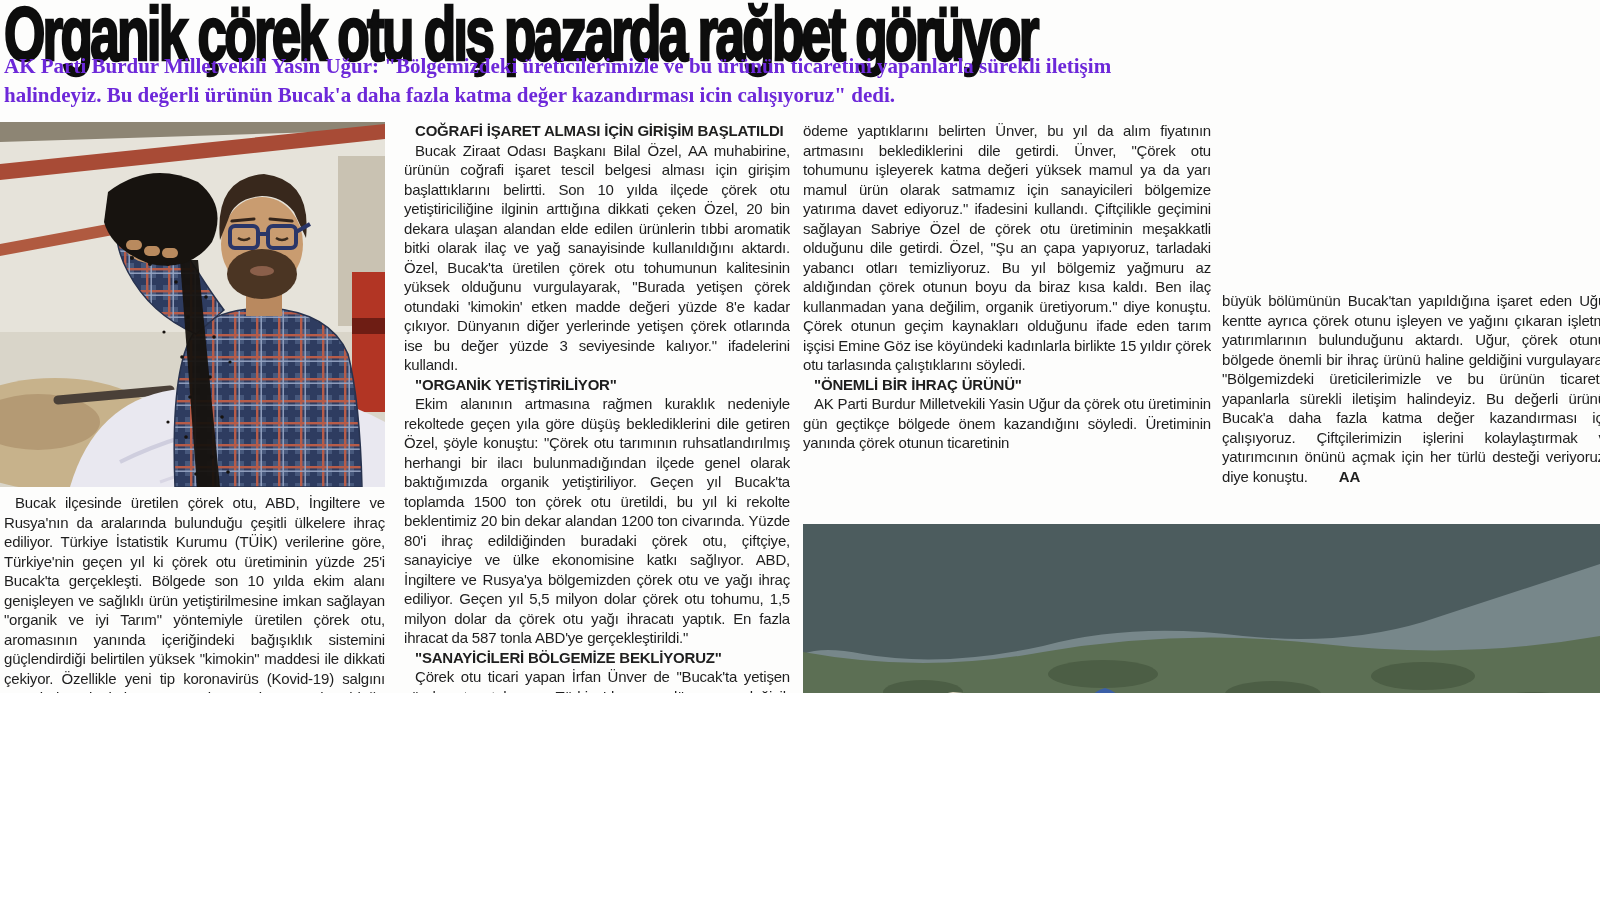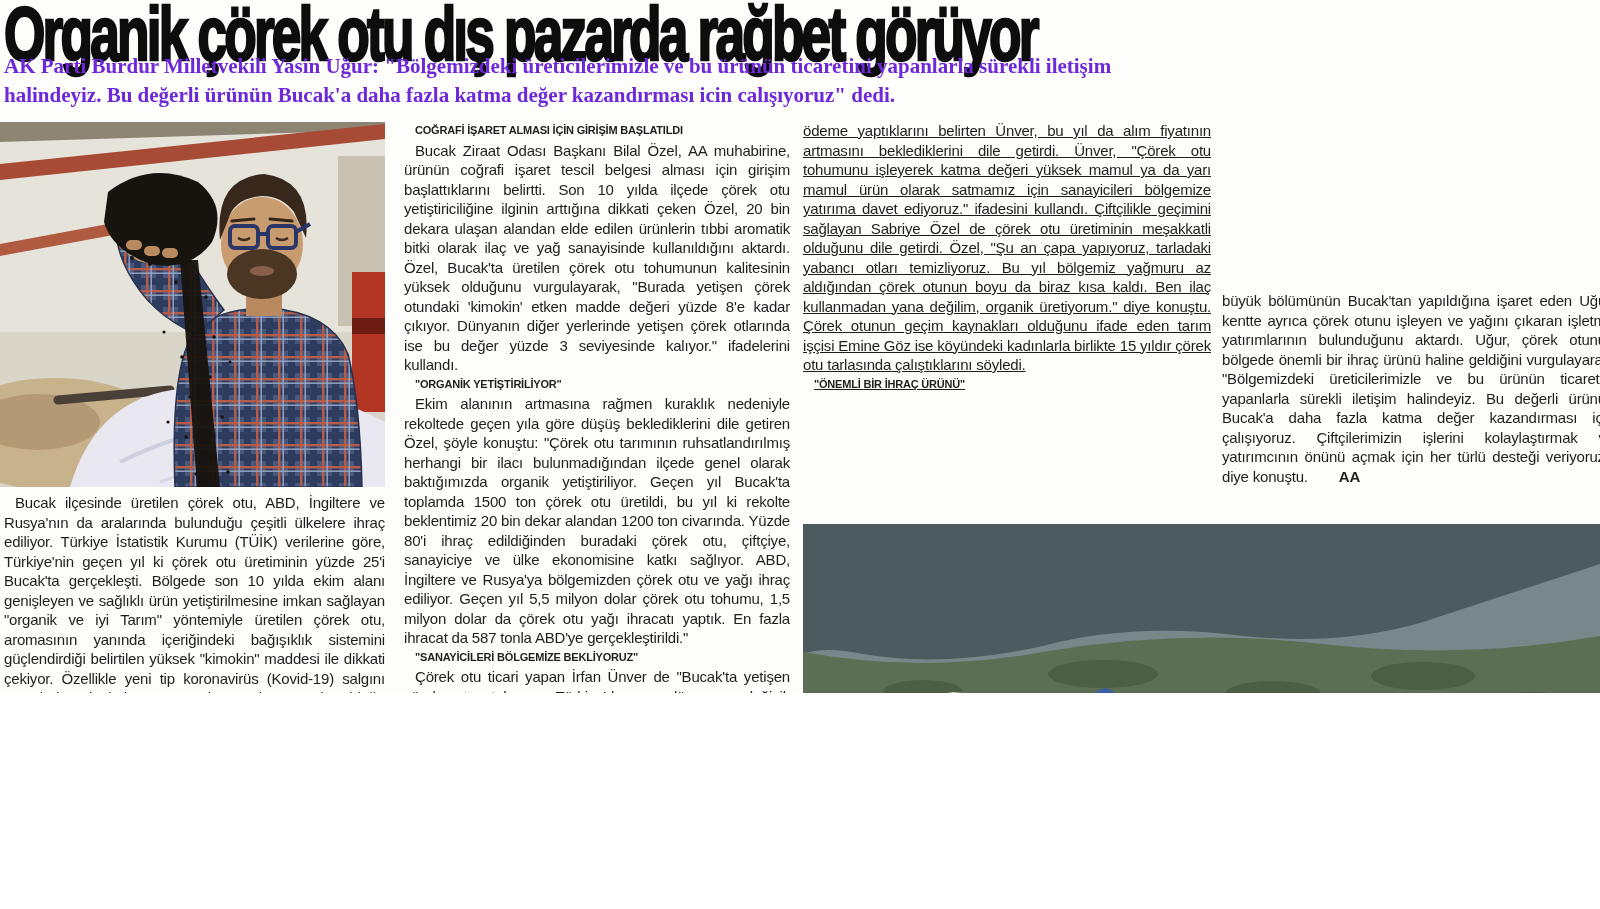--- a/index.html
+++ b/index.html
@@ -8,24 +8,24 @@
   .headline{position:absolute;left:4px;top:-10px;margin:0;white-space:nowrap;
         font-family:"Liberation Sans",sans-serif;font-weight:700;font-size:76px;
         letter-spacing:-4px;color:#0d0d0d;-webkit-text-stroke:2.6px #0d0d0d;
         transform:scaleX(.70);transform-origin:0 0;}
   .subheadline{position:absolute;left:4px;top:52px;width:1180px;margin:0;
         font-family:"Liberation Serif",serif;font-weight:700;font-size:21px;line-height:29px;color:#6d28d9;}
   .col{position:absolute;font-size:15px;line-height:19.5px;letter-spacing:-.2px;
         text-align:justify;overflow:hidden;}
   .col p{margin:0;text-indent:11px;}
   .col p.cont{text-indent:0;}
-  .col h3{margin:0;font-size:11px;line-height:19.5px;font-weight:700;text-indent:11px;text-align:left;}
+  .col h3{margin:0;font-size:15px;line-height:19.5px;font-weight:700;text-indent:11px;text-align:left;}
   .col1{left:4px;top:493px;width:381px;height:412px;}
   .col2{left:404px;top:121px;width:386px;height:788px;}
-  .col3{left:803px;top:121px;width:408px;height:399px;text-decoration:underline;}
+  .col3{left:803px;top:121px;width:408px;height:399px;}
   .col4{left:1222px;top:291px;width:392px;height:235px;}
   .sig{font-weight:700;margin-left:27px;}
   figure{margin:0;padding:0;position:absolute;}
   .photo1{left:0;top:122px;width:385px;height:365px;}
   .photo2{left:803px;top:524px;width:797px;height:385px;}
   figure svg{display:block;width:100%;height:100%;}
 </style>
 </head>
 <body>
 
@@ -129,20 +129,21 @@
     <p>Bucak Ziraat Odası Başkanı Bilal Özel, AA muhabirine, ürünün coğrafi işaret tescil belgesi alması için girişim başlattıklarını belirtti. Son 10 yılda ilçede çörek otu yetiştiriciliğine ilginin arttığına dikkati çeken Özel, 20 bin dekara ulaşan alandan elde edilen ürünlerin tıbbi aromatik bitki olarak ilaç ve yağ sanayisinde kullanıldığını aktardı. Özel, Bucak'ta üretilen çörek otu tohumunun kalitesinin yüksek olduğunu vurgulayarak, "Burada yetişen çörek otundaki 'kimokin' etken madde değeri yüzde 8'e kadar çıkıyor. Dünyanın diğer yerlerinde yetişen çörek otlarında ise bu değer yüzde 3 seviyesinde kalıyor." ifadelerini kullandı.</p>
     <h3>"ORGANİK YETİŞTİRİLİYOR"</h3>
     <p>Ekim alanının artmasına rağmen kuraklık nedeniyle rekoltede geçen yıla göre düşüş beklediklerini dile getiren Özel, şöyle konuştu: "Çörek otu tarımının ruhsatlandırılmış herhangi bir ilacı bulunmadığından ilçede genel olarak baktığımızda organik yetiştiriliyor. Geçen yıl Bucak'ta toplamda 1500 ton çörek otu üretildi, bu yıl ki rekolte beklentimiz 20 bin dekar alandan 1200 ton civarında. Yüzde 80'i ihraç edildiğinden buradaki çörek otu, çiftçiye, sanayiciye ve ülke ekonomisine katkı sağlıyor. ABD, İngiltere ve Rusya'ya bölgemizden çörek otu ve yağı ihraç ediliyor. Geçen yıl 5,5 milyon dolar çörek otu tohumu, 1,5 milyon dolar da çörek otu yağı ihracatı yaptık. En fazla ihracat da 587 tonla ABD'ye gerçekleştirildi."</p>
     <h3>"SANAYİCİLERİ BÖLGEMİZE BEKLİYORUZ"</h3>
     <p>Çörek otu ticari yapan İrfan Ünver de "Bucak'ta yetişen çörek otu tohumu Türkiye'de ve dünyanın değişik ülkelerinde meşhur olmaya başladı." dedi. Geçen yıl kilogramını 10 liradan almaya başladıkları üründe çiftçiye kilogram başına 18-23 lira kadar</p>
   </div>
 
   <div class="col col3">
     <p class="cont">ödeme yaptıklarını belirten Ünver, bu yıl da alım fiyatının artmasını beklediklerini dile getirdi. Ünver, "Çörek otu tohumunu işleyerek katma değeri yüksek mamul ya da yarı mamul ürün olarak satmamız için sanayicileri bölgemize yatırıma davet ediyoruz." ifadesini kullandı. Çiftçilikle geçimini sağlayan Sabriye Özel de çörek otu üretiminin meşakkatli olduğunu dile getirdi. Özel, "Şu an çapa yapıyoruz, tarladaki yabancı otları temizliyoruz. Bu yıl bölgemiz yağmuru az aldığından çörek otunun boyu da biraz kısa kaldı. Ben ilaç kullanmadan yana değilim, organik üretiyorum." diye konuştu. Çörek otunun geçim kaynakları olduğunu ifade eden tarım işçisi Emine Göz ise köyündeki kadınlarla birlikte 15 yıldır çörek otu tarlasında çalıştıklarını söyledi.</p>
     <h3>"ÖNEMLİ BİR İHRAÇ ÜRÜNÜ"</h3>
+    <p>AK Parti Burdur Milletvekili Yasin Uğur da çörek otu üretiminin gün geçtikçe bölgede önem kazandığını söyledi. Üretiminin yanında çörek otunun ticaretinin</p>
   </div>
 
   <div class="col col4">
     <p class="cont"><span>büyük bölümünün Bucak'tan yapıldığına işaret eden Uğur, kentte ayrıca çörek otunu işleyen ve yağını çıkaran işletme yatırımlarının bulunduğunu aktardı. Uğur, çörek otunun bölgede önemli bir ihraç ürünü haline geldiğini vurgulayarak, "Bölgemizdeki üreticilerimizle ve bu ürünün ticaretini yapanlarla sürekli iletişim halindeyiz. Bu değerli ürünün Bucak'a daha fazla katma değer kazandırması için çalışıyoruz. Çiftçilerimizin işlerini kolaylaştırmak ve yatırımcının önünü açmak için her türlü desteği veriyoruz." diye konuştu.</span> <span class="sig">AA</span></p>
   </div>
 
   <figure class="photo2">
     <svg viewBox="0 0 797 385" preserveAspectRatio="none">
       <defs>
         <filter id="soft" x="-40%" y="-40%" width="180%" height="180%">

